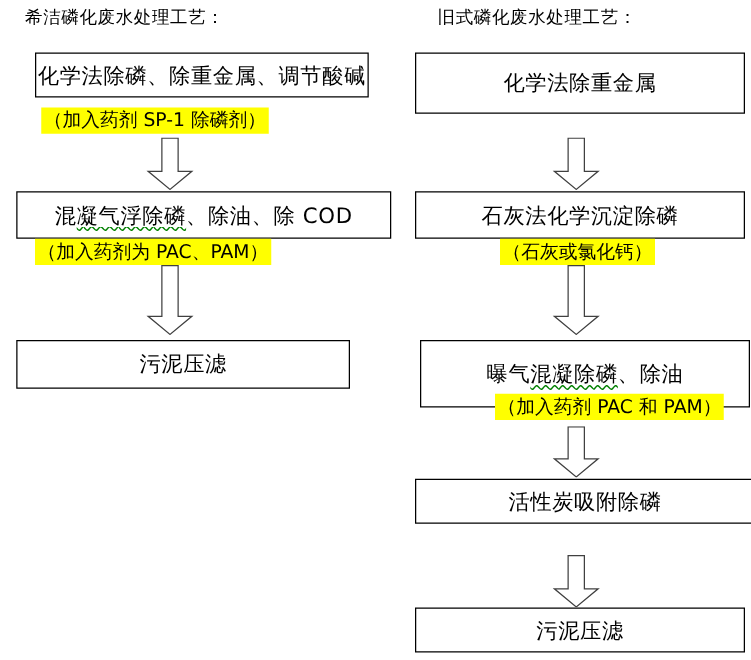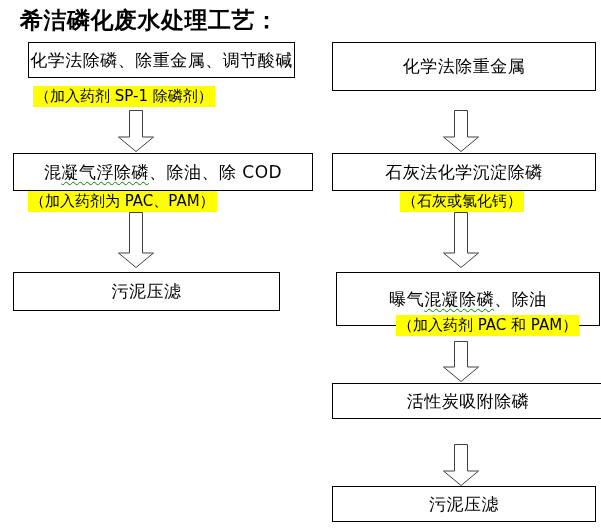--- a/index.html
+++ b/index.html
@@ -11,22 +11,22 @@
   .canvas {
     position: relative;
     width: 601px;
     height: 528px;
     background: #ffffff;
     color: #000000;
     overflow: hidden;
   }
   .flow-title {
     position: absolute;
-    font-size: 23px;
-    font-weight: bold;
+    font-size: 14px;
+    font-weight: normal;
     letter-spacing: 0.5px;
     white-space: nowrap;
   }
   .process-box {
     position: absolute;
     box-sizing: border-box;
     border: 1.5px solid #000000;
     background: #ffffff;
     display: flex;
     align-items: center;
@@ -94,20 +94,21 @@
   <div class="arrow" style="left:117px; top:212px;">
     <svg width="38" height="56" viewBox="0 0 38 56">
       <polygon points="12.5,0.5 25.5,0.5 25.5,41 36.5,41 19,55.5 1.5,41 12.5,41" fill="#ffffff" stroke="#404040" stroke-width="1"></polygon>
     </svg>
   </div>
 
   <div class="process-box" style="left:13px; top:272px; width:267px; height:39px;">
     <span>污泥压滤</span>
   </div>
 
+  <div class="flow-title" style="left:350px; top:5px;">旧式磷化废水处理工艺：</div>
 
   <div class="process-box" style="left:332px; top:42px; width:264px; height:49px;">
     <span>化学法除重金属</span>
   </div>
 
 
   <div class="arrow" style="left:442px; top:110px;">
     <svg width="38" height="42" viewBox="0 0 38 42">
       <polygon points="12.5,0.5 25.5,0.5 25.5,27 36.5,27 19,41.5 1.5,27 12.5,27" fill="#ffffff" stroke="#404040" stroke-width="1"></polygon>
     </svg>

